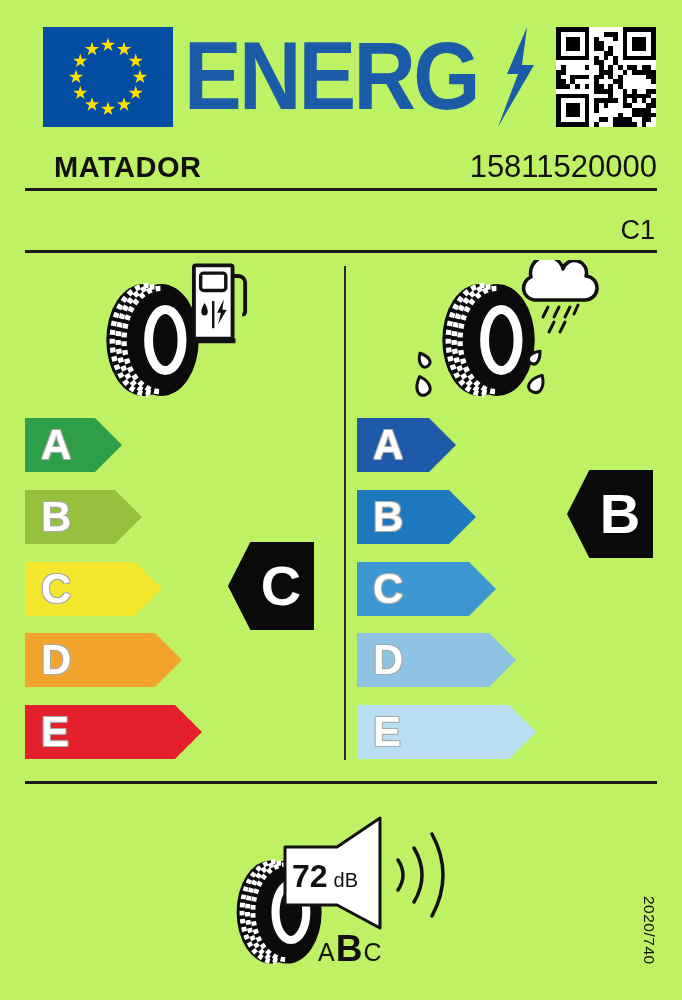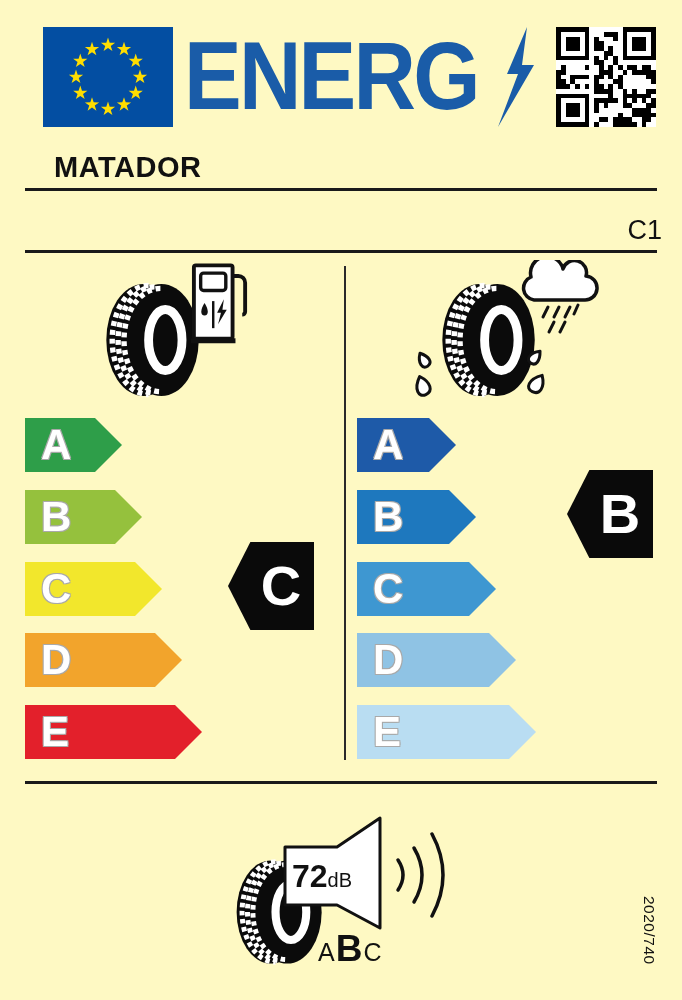--- a/index.html
+++ b/index.html
@@ -1,33 +1,33 @@
 <!DOCTYPE html>
 <html><head>
 <meta charset="utf-8">
 <style>
   html,body{margin:0;padding:0;background:#fff;}
-  #label{position:relative;width:682px;height:1000px;background:#fef9c3;overflow:hidden;
+  #label{position:relative;width:682px;height:1000px;background:#bef264;overflow:hidden;
          font-family:"Liberation Sans", sans-serif;color:#111;}
   .abs{position:absolute;}
 
   
   #eu-flag{left:43px;top:27px;width:130px;height:100px;}
   #energ{left:184px;top:28px;font-size:96px;font-weight:bold;line-height:1;
          color:#1A5CA8;letter-spacing:-3px;transform:scaleX(.90);transform-origin:left top;white-space:nowrap;}
   #bolt{left:495px;top:27px;width:42px;height:100px;}
   #qr{left:556px;top:27px;width:100px;height:100px;}
 
   
   #brand-name{left:25px;top:151px;font-size:29px;font-weight:bold;letter-spacing:.5px;margin-left:29px;}
   #article-number{right:25px;top:149px;font-size:31px;text-align:right;}
   .hline{left:25px;width:632px;height:3px;background:#1a1a1a;}
   #line1{top:188px;} #line2{top:250px;} #line3{top:781px;}
   #tyre-size{left:23px;top:203px;font-size:42px;}
-  #tyre-class{right:20px;top:215px;font-size:27px;}
+  #tyre-class{right:27px;top:215px;font-size:27px;}
 
   
   #vdivider{left:344px;top:266px;width:2px;height:494px;background:#2a2a2a;}
   .tyre-svg{width:124px;height:118px;}
   #fuel-tyre{left:92px;top:281px;}
   #wet-tyre{left:428px;top:281px;}
   #pump{left:191px;top:262px;width:58px;height:84px;}
   #cloud{left:518px;top:260px;width:82px;height:76px;}
   #splashes{left:410px;top:346px;width:146px;height:54px;}
   #noise-tyre{left:233px;top:857px;width:95px;height:110px;}
@@ -45,21 +45,21 @@
 
   .rating-ind{position:absolute;width:86px;height:88px;background:#0a0a0a;color:#fff;
     display:flex;align-items:center;justify-content:center;
     clip-path:polygon(0 50%, 26% 0, 100% 0, 100% 100%, 26% 100%);}
   .rating-ind span{font-size:56px;font-weight:bold;margin-left:20px;line-height:1;}
   #fuel-rating{left:228px;top:542px;}
   #wet-rating{left:567px;top:470px;}
 
   
   #speaker{left:278px;top:810px;width:108px;height:124px;}
-  #noise-text{left:292px;top:858px;display:flex;align-items:baseline;gap:0;}
+  #noise-text{left:292px;top:858px;display:flex;align-items:baseline;gap:6px;}
   #noise-value{font-size:32px;font-weight:bold;}
   #noise-unit{font-size:20px;}
   #waves{left:390px;top:820px;width:62px;height:110px;}
   #noise-abc{left:318px;top:928px;display:flex;align-items:baseline;gap:1px;}
   .noise-small{font-size:25px;}
   .noise-big{font-size:37px;font-weight:bold;}
   #regulation{left:658px;top:896px;font-size:15.5px;transform:rotate(90deg);
     transform-origin:0 0;white-space:nowrap;letter-spacing:.5px;}
 </style>
 </head>
@@ -224,20 +224,21 @@
         <rect x="12" y="20" width="1" height="1"></rect>
         <rect x="13" y="20" width="1" height="1"></rect>
         <rect x="14" y="20" width="1" height="1"></rect>
         <rect x="15" y="20" width="1" height="1"></rect>
         <rect x="16" y="20" width="1" height="1"></rect>
         <rect x="18" y="20" width="1" height="1"></rect>
       </g>
   </svg>
 
   <div id="brand-name" class="abs">MATADOR</div>
+  <div id="article-number" class="abs">15811520000</div>
   <div id="line1" class="abs hline"></div>
   <div id="tyre-class" class="abs">C1</div>
   <div id="line2" class="abs hline"></div>
 
   <div id="vdivider" class="abs"></div>
 
   <svg width="0" height="0" style="position:absolute">
     <defs>
       <g id="tyre-sym">
         <ellipse cx="42" cy="60" rx="38" ry="57" fill="#0b0b0b"></ellipse>

